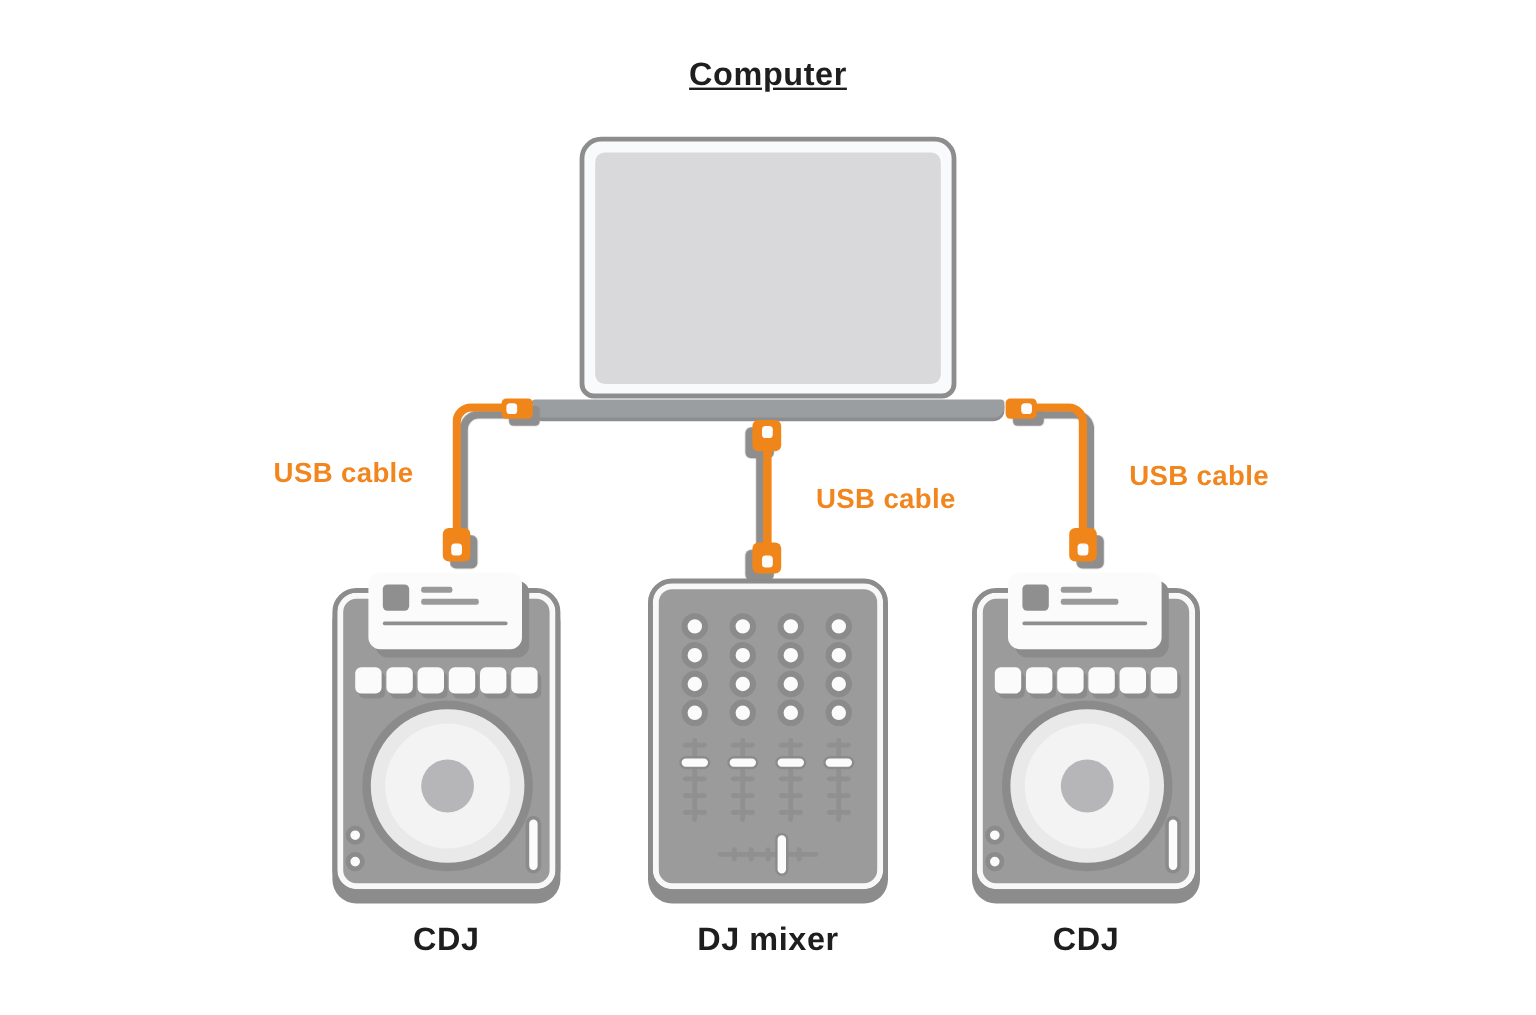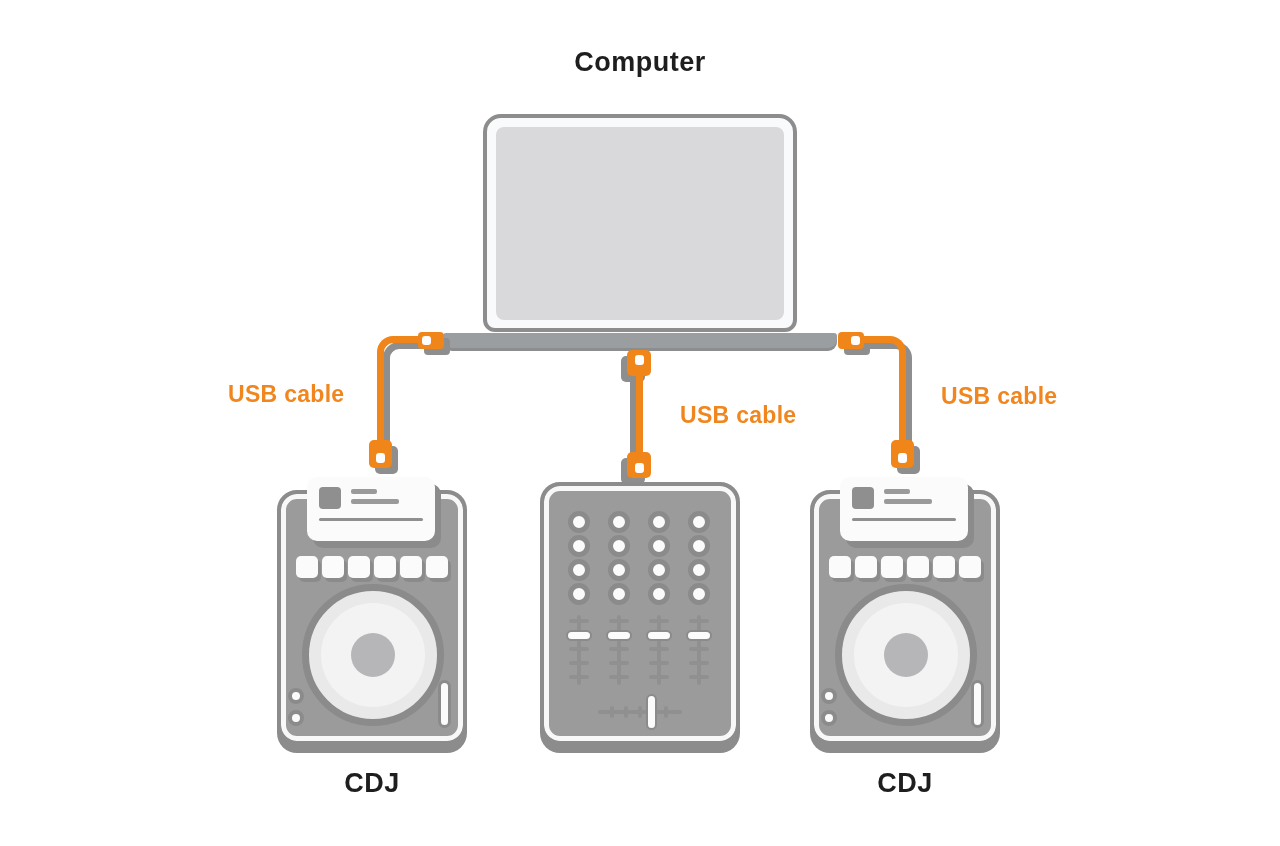--- a/index.html
+++ b/index.html
@@ -7,21 +7,21 @@
   body { font-family: "Liberation Sans", sans-serif; }
   .canvas {
     position: relative; width: 1280px; height: 846px;
     background: #ffffff; overflow: hidden; margin: 0 auto;
   }
 
   
   .title {
     position: absolute; left: 0; right: 0; top: 47px;
     text-align: center; font-size: 27px; font-weight: bold;
-    color: #1e1e1e; letter-spacing: 0.5px;
+    color: #1e1e1e; letter-spacing: 0.5px; text-decoration: underline;
   }
   .cable-label {
     position: absolute; font-size: 23px; font-weight: bold;
     color: #f0861d; letter-spacing: 0.3px; white-space: nowrap;
   }
   .cable-label.l1 { left: 228px; top: 381px; }
   .cable-label.l2 { left: 680px; top: 402px; }
   .cable-label.l3 { left: 941px; top: 383px; }
   .device-label {
     position: absolute; top: 768px; text-align: center;
@@ -301,15 +301,16 @@
     <div class="jog">
       <div class="jog-inner"></div>
       <div class="jog-dot"></div>
     </div>
     <div class="dot-btn d1"></div>
     <div class="dot-btn d2"></div>
     <div class="pitch"></div>
   </div>
 
   <div class="device-label dl1">CDJ</div>
+  <div class="device-label dl2">DJ mixer</div>
   <div class="device-label dl3">CDJ</div>
 
 </div>
 
 </body></html>

